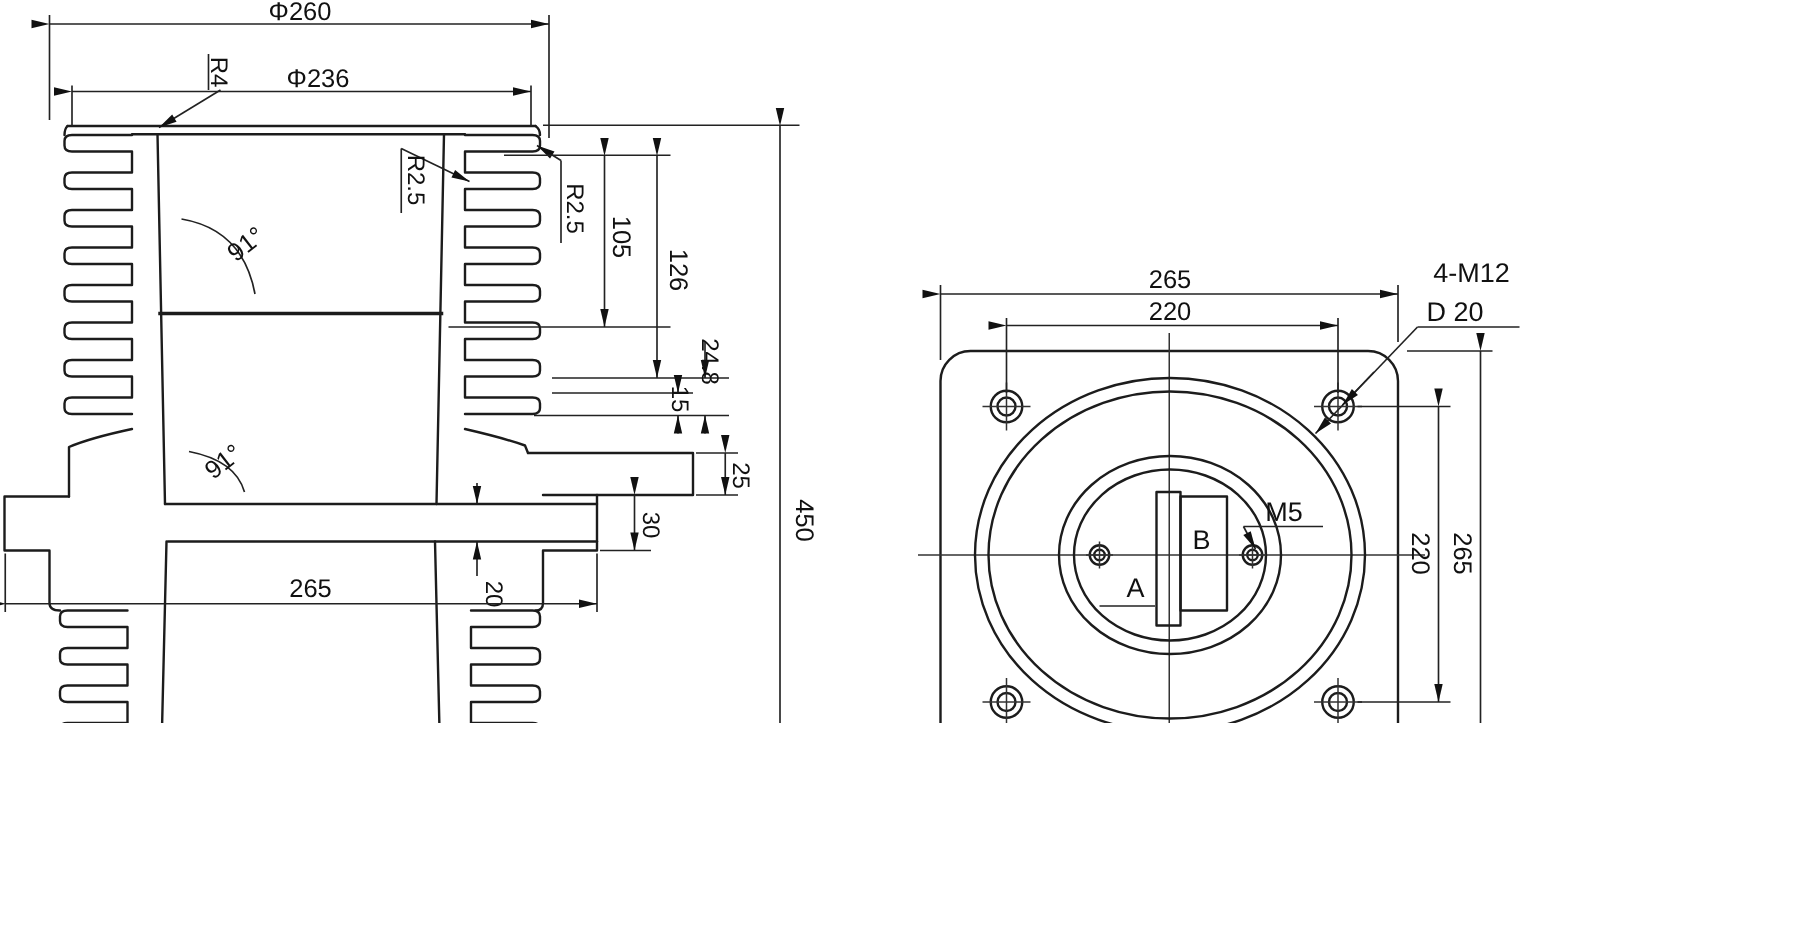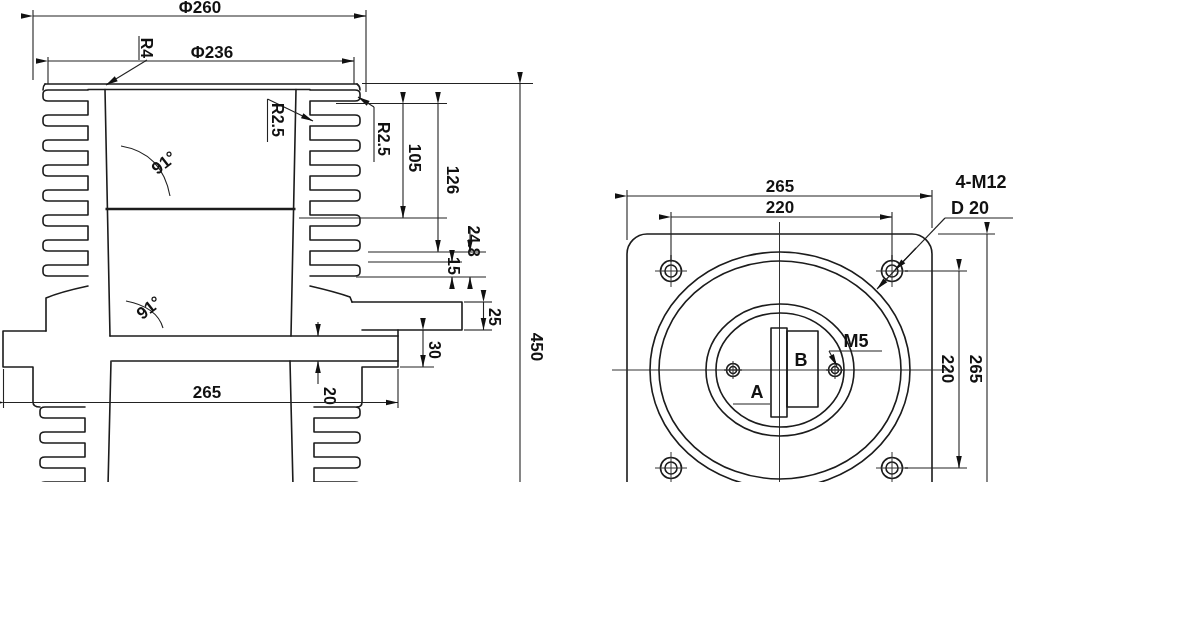--- a/index.html
+++ b/index.html
@@ -1,17 +1,17 @@
 <!DOCTYPE html>
 <html><head>
 <meta charset="utf-8">
 <style>
   html,body{margin:0;padding:0;background:#ffffff;}
   .stage{position:relative;width:1200px;height:482px;background:#ffffff;overflow:hidden;
-         font-family:"Liberation Sans","DejaVu Sans",sans-serif;font-weight:bold;}
+         font-family:"Liberation Sans","DejaVu Sans",sans-serif;}
   svg{display:block}
   .geo{fill:none;stroke:#1c1c1c;stroke-width:1.6;stroke-linecap:round;stroke-linejoin:round;}
   .geo2{fill:none;stroke:#1c1c1c;stroke-width:2.4;stroke-linecap:butt;}
   .dim{fill:none;stroke:#222;stroke-width:1.1;stroke-linecap:butt;}
   .cl{fill:none;stroke:#333;stroke-width:1.0;}
   text{fill:#111;font-family:"Liberation Sans","DejaVu Sans",sans-serif;font-size:17px;}
   text.sm{font-size:16px;}
   text.lb{font-size:18px;}
 </style>
 </head>

